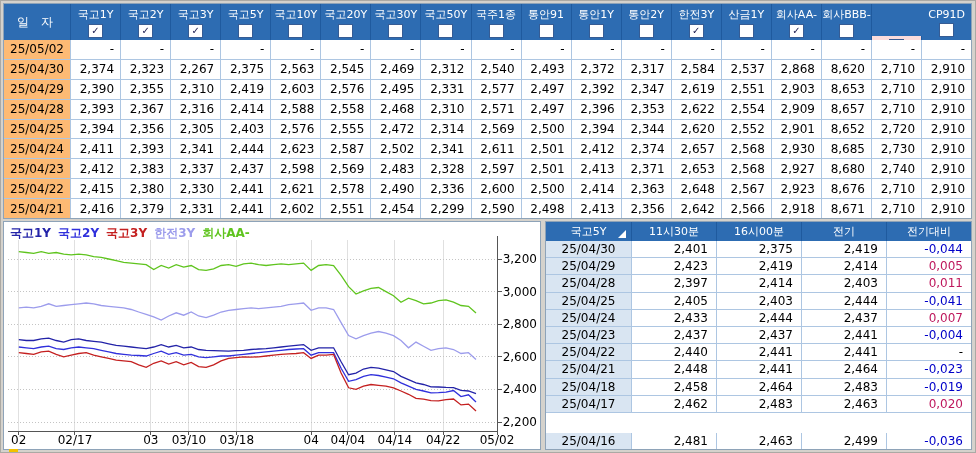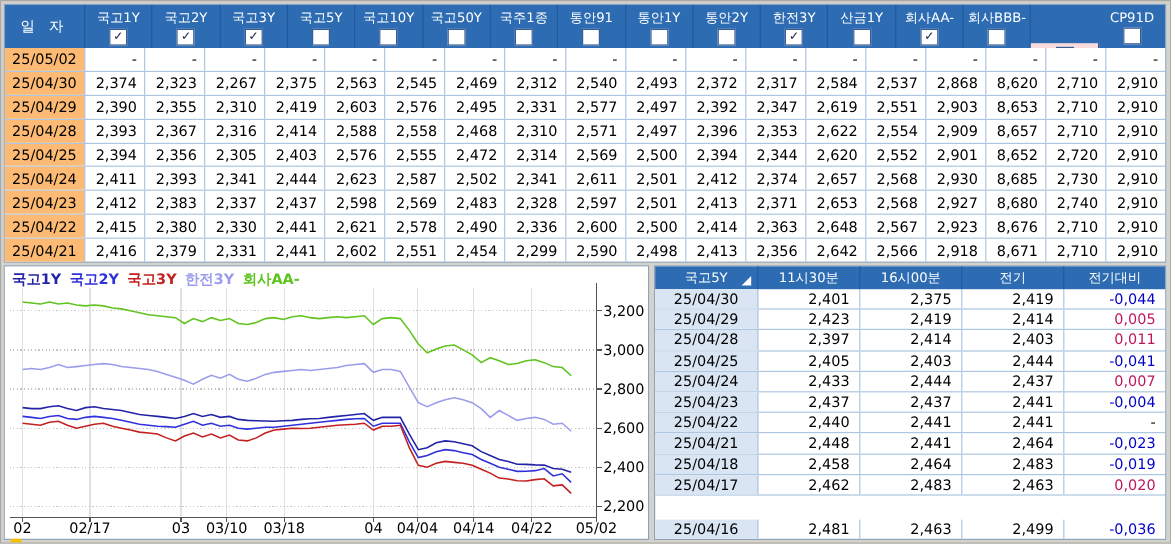--- a/index.html
+++ b/index.html
@@ -64,20 +64,28 @@
         <div class="h-cell">
           <span>국고3Y</span>
           <span class="checkbox">✓</span>
         </div>
         <div class="h-cell">
           <span>국고5Y</span>
           <span class="checkbox"></span>
         </div>
         <div class="h-cell">
           <span>국고10Y</span>
+          <span class="checkbox"></span>
+        </div>
+        <div class="h-cell">
+          <span>국고20Y</span>
+          <span class="checkbox"></span>
+        </div>
+        <div class="h-cell">
+          <span>국고30Y</span>
           <span class="checkbox"></span>
         </div>
         <div class="h-cell">
           <span>국고50Y</span>
           <span class="checkbox"></span>
         </div>
         <div class="h-cell">
           <span>국주1종</span>
           <span class="checkbox"></span>
         </div>

